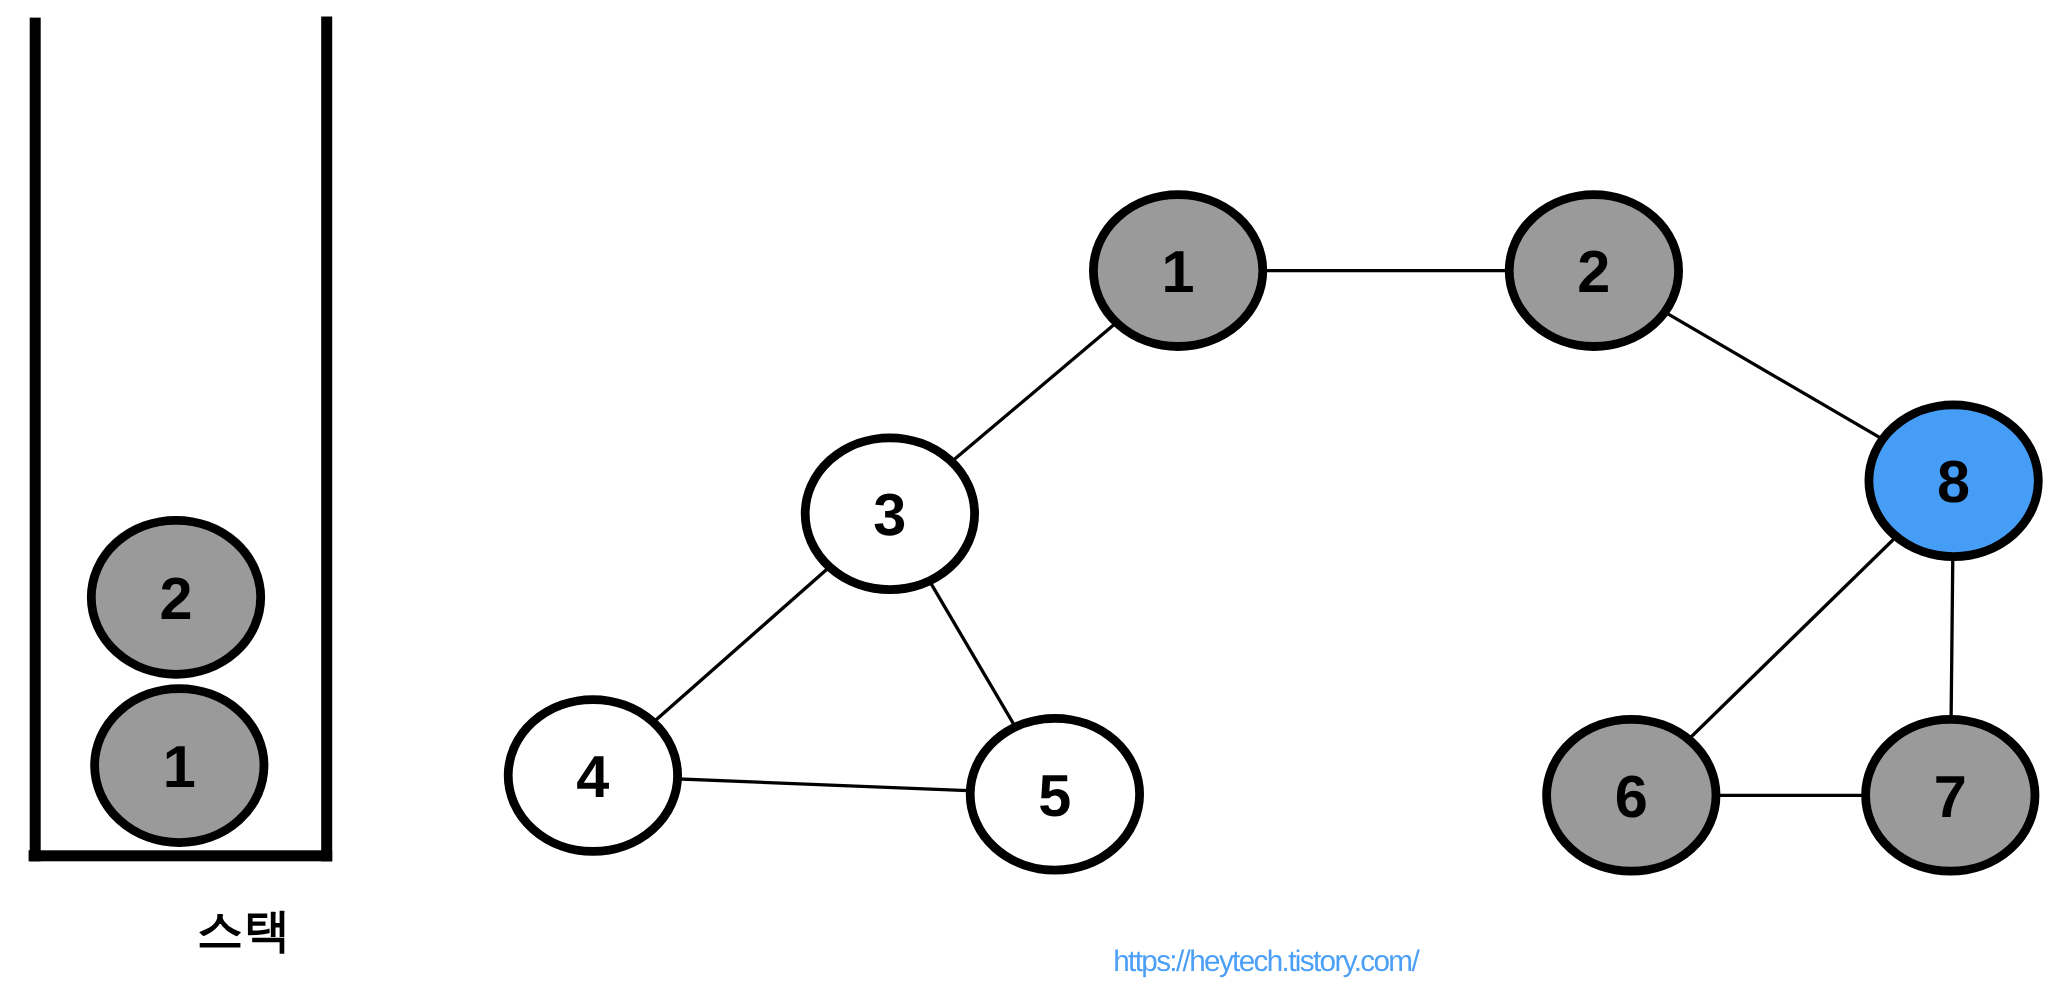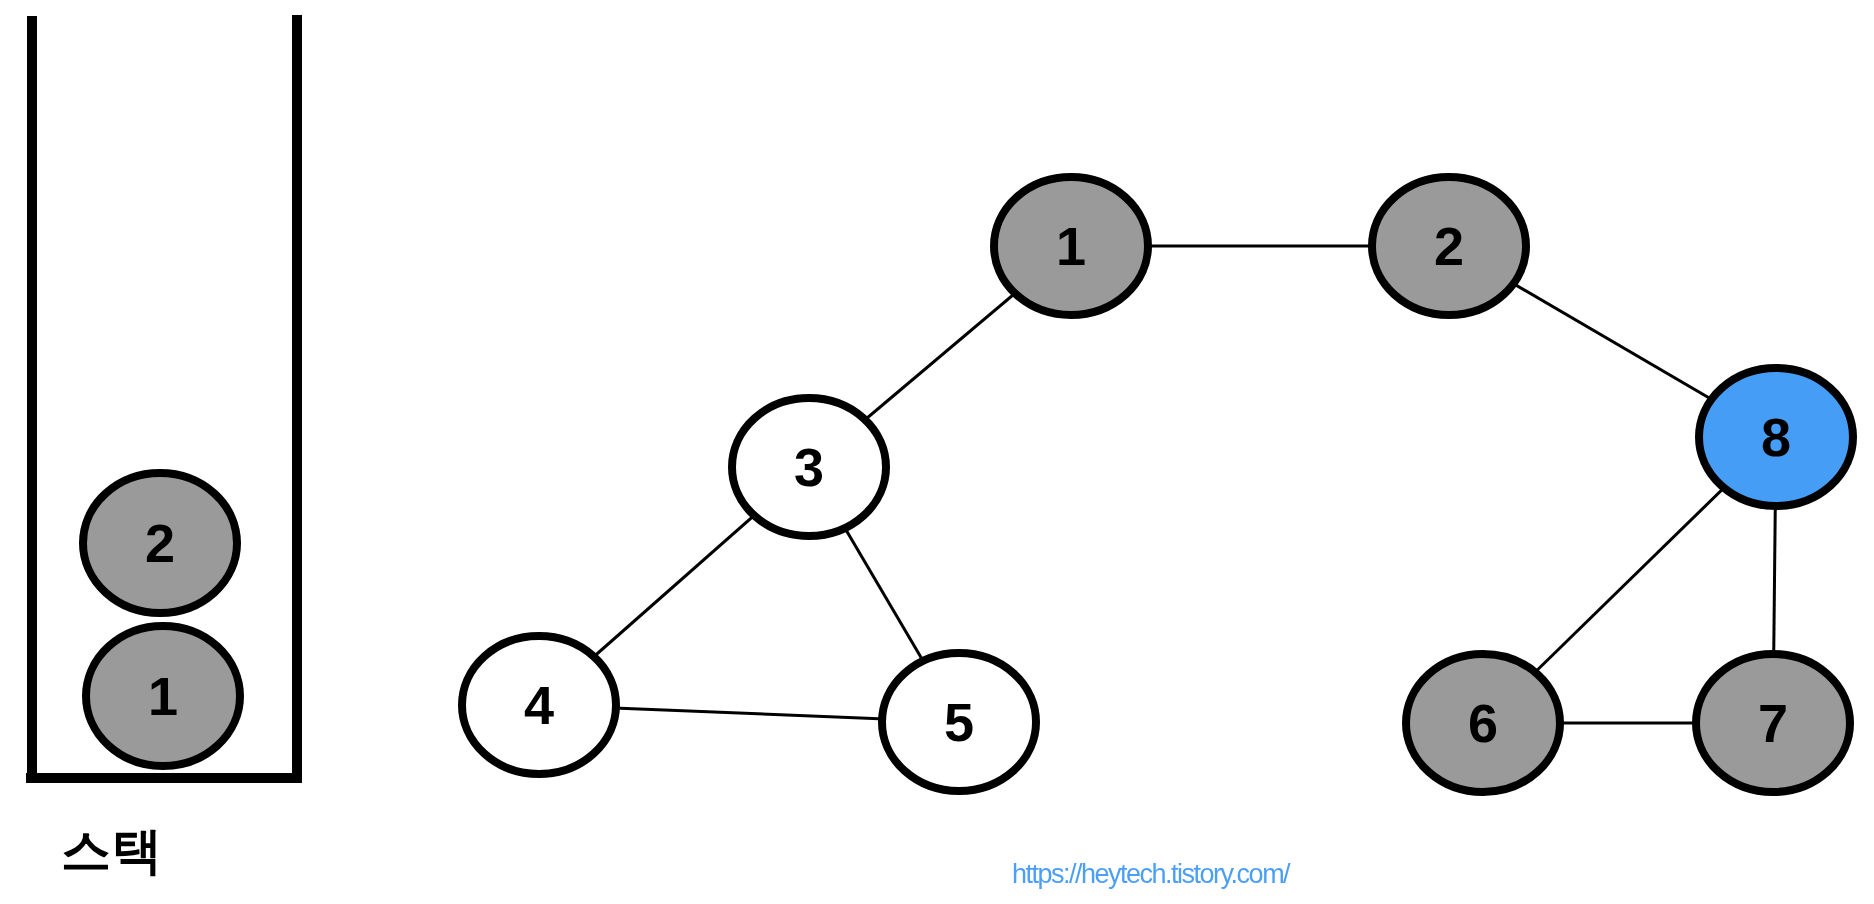--- a/index.html
+++ b/index.html
@@ -29,22 +29,22 @@
   }
   .node-label {
     font-size: 54px;
     text-anchor: middle;
   }
   .stack-label {
     position: absolute;
     left: 61px;
     top: 818px;
     width: 204px;
-    text-align: left;
-    font-size: 50px;
+    text-align: right;
+    font-size: 42px;
     font-weight: bold;
     color: #000000;
     letter-spacing: 1px;
   }
   .source-link {
     position: absolute;
     left: 1012px;
     top: 859px;
     font-size: 27px;
     font-weight: normal;

